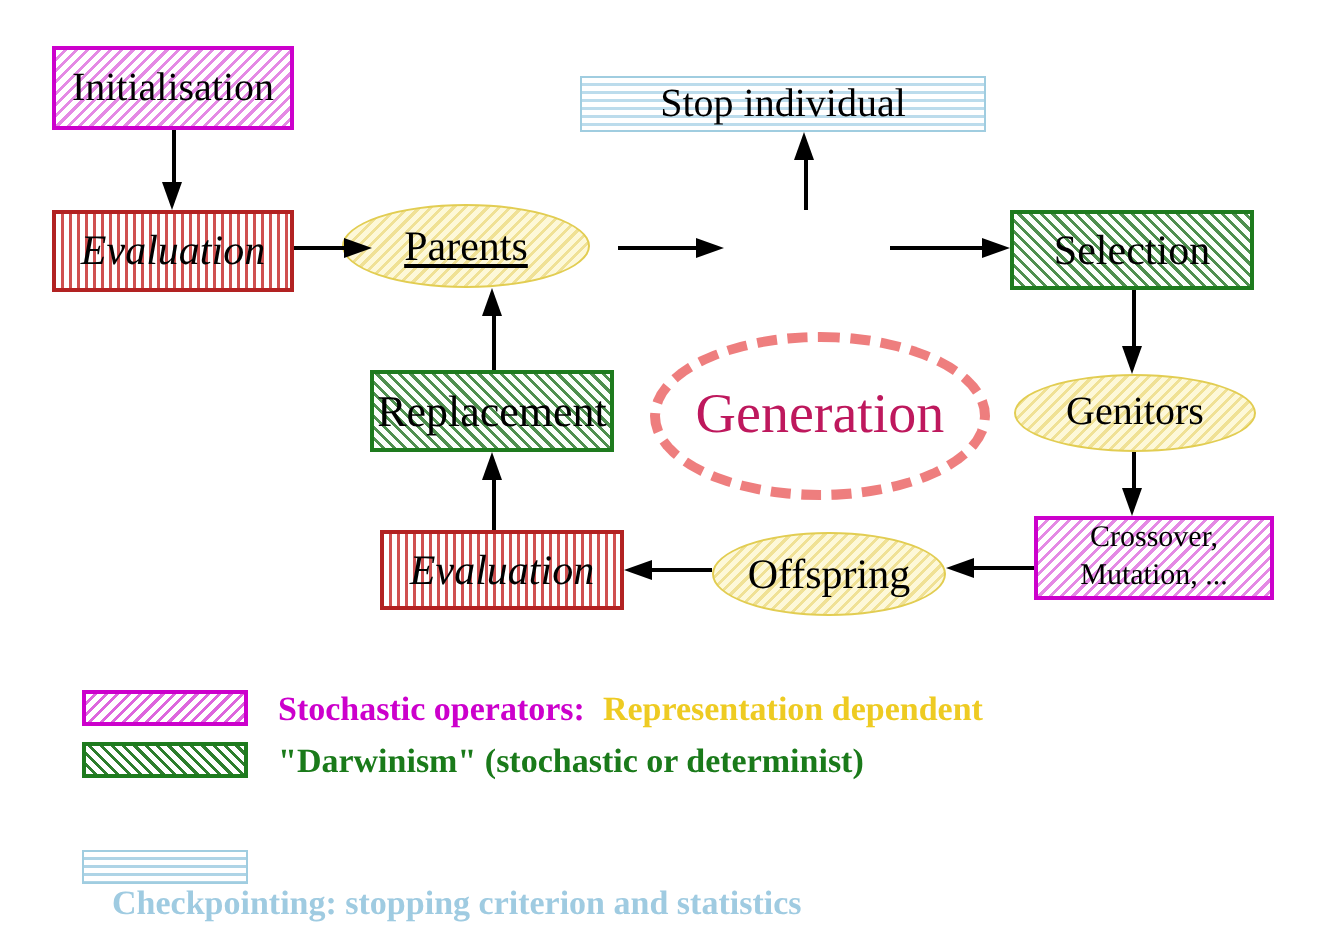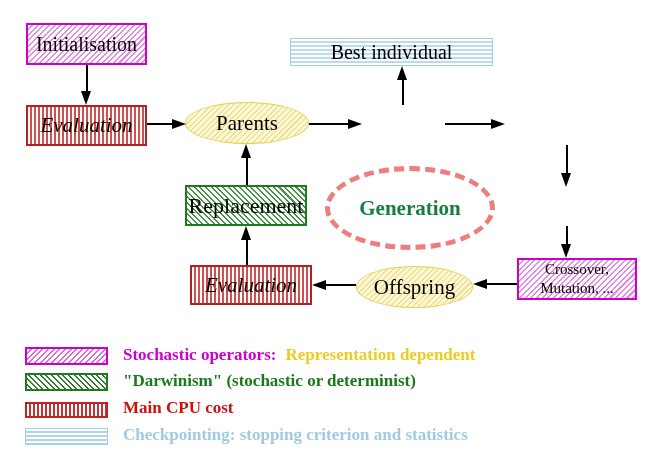--- a/index.html
+++ b/index.html
@@ -41,24 +41,24 @@
   .ahead{position:absolute;width:0;height:0;}
   .head-down{border-left:5px solid transparent;border-right:5px solid transparent;border-top:14px solid #000;}
   .head-up{border-left:5px solid transparent;border-right:5px solid transparent;border-bottom:14px solid #000;}
   .head-right{border-top:5px solid transparent;border-bottom:5px solid transparent;border-left:14px solid #000;}
   .head-left{border-top:5px solid transparent;border-bottom:5px solid transparent;border-right:14px solid #000;}
   
   #generation{
     position:absolute;left:325px;top:166px;width:170px;height:84px;box-sizing:border-box;
     border:5px dashed #ee7e7e;border-radius:50%;
     display:flex;align-items:center;justify-content:center;
-    color:#15803d;font-size:21px;font-weight:bold;
+    color:#be185d;font-size:28px;
   }
   
-  .legend-row{position:absolute;left:25px;display:flex;align-items:flex-end;height:20px;font-family:Liberation Serif, serif;}
+  .legend-row{position:absolute;left:41px;display:flex;align-items:flex-start;height:20px;font-family:Liberation Serif, serif;}
   .swatch{width:83px;height:18px;box-sizing:border-box;flex:none;}
   .sw-magenta{border:2px solid #cc00cc;background:repeating-linear-gradient(135deg,#ffffff 0 2.5px,#dd66dd 2.5px 4px);}
   .sw-green{border:2px solid #1e7b1e;background:repeating-linear-gradient(45deg,#ffffff 0 2.5px,#2e7d2e 2.5px 4px);}
   .sw-red{border:2px solid #c22222;background:repeating-linear-gradient(90deg,#ffffff 0 2.5px,#c23333 2.5px 4px);}
   .sw-cyan{border:1.5px solid #a0cde0;background:repeating-linear-gradient(180deg,#ffffff 0 2.5px,#aed4e6 2.5px 4px);}
   .legend-text{margin-left:15px;font-size:17px;font-weight:bold;white-space:nowrap;}
   .t-magenta{color:#cc00cc;}
   .t-gold{color:#eecb22;margin-left:9px;}
   .t-green{color:#1a7a1a;}
   .t-red{color:#cc1111;}
@@ -67,26 +67,28 @@
 </style>
 </head>
 <body>
 
 <div id="stage">
 
   <div class="node magenta-box" style="left:26px;top:23px;width:121px;height:42px;font-size:20px;">Initialisation</div>
 
   <div class="node red-box" style="left:26px;top:105px;width:121px;height:41px;">Evaluation</div>
 
-  <div class="node yellow-ellipse" style="left:185px;top:102px;width:124px;height:42px;">Parents</div>
+  <div class="node yellow-ellipse" style="left:171px;top:102px;width:124px;height:42px;text-decoration:underline;">Parents</div>
 
-  <div class="node cyan-box" style="left:290px;top:38px;width:203px;height:28px;font-size:20px;">Best individual</div>
+  <div class="node cyan-box" style="left:290px;top:38px;width:203px;height:28px;font-size:20px;">Stop individual</div>
 
 
+  <div class="node green-box" style="left:505px;top:105px;width:122px;height:40px;">Selection</div>
 
+  <div class="node yellow-ellipse" style="left:507px;top:187px;width:121px;height:39px;font-size:20px;">Genitors</div>
 
   <div class="node magenta-box two-line" style="left:517px;top:258px;width:120px;height:42px;">
     <div>
       <div>Crossover,</div>
       <div>Mutation, ...</div>
     </div>
   </div>
 
   <div class="node yellow-ellipse" style="left:356px;top:266px;width:117px;height:42px;">Offspring</div>
 
@@ -134,23 +136,19 @@
     <div class="legend-text">
       <span class="t-magenta">Stochastic operators:</span><span class="t-gold">Representation dependent</span>
     </div>
   </div>
 
   <div class="legend-row" style="top:371px;">
     <div class="swatch sw-green"></div>
     <div class="legend-text t-green">"Darwinism" (stochastic or determinist)</div>
   </div>
 
-  <div class="legend-row" style="top:398px;">
-    <div class="swatch sw-red" style="height:16px;"></div>
-    <div class="legend-text t-red">Main CPU cost</div>
-  </div>
 
-  <div class="legend-row" style="top:425px;">
+  <div class="legend-row" style="top:425px;flex-direction:column;">
     <div class="swatch sw-cyan" style="height:17px;"></div>
     <div class="legend-text t-cyan">Checkpointing: stopping criterion and statistics</div>
   </div>
 
 </div>
 
 </body></html>

